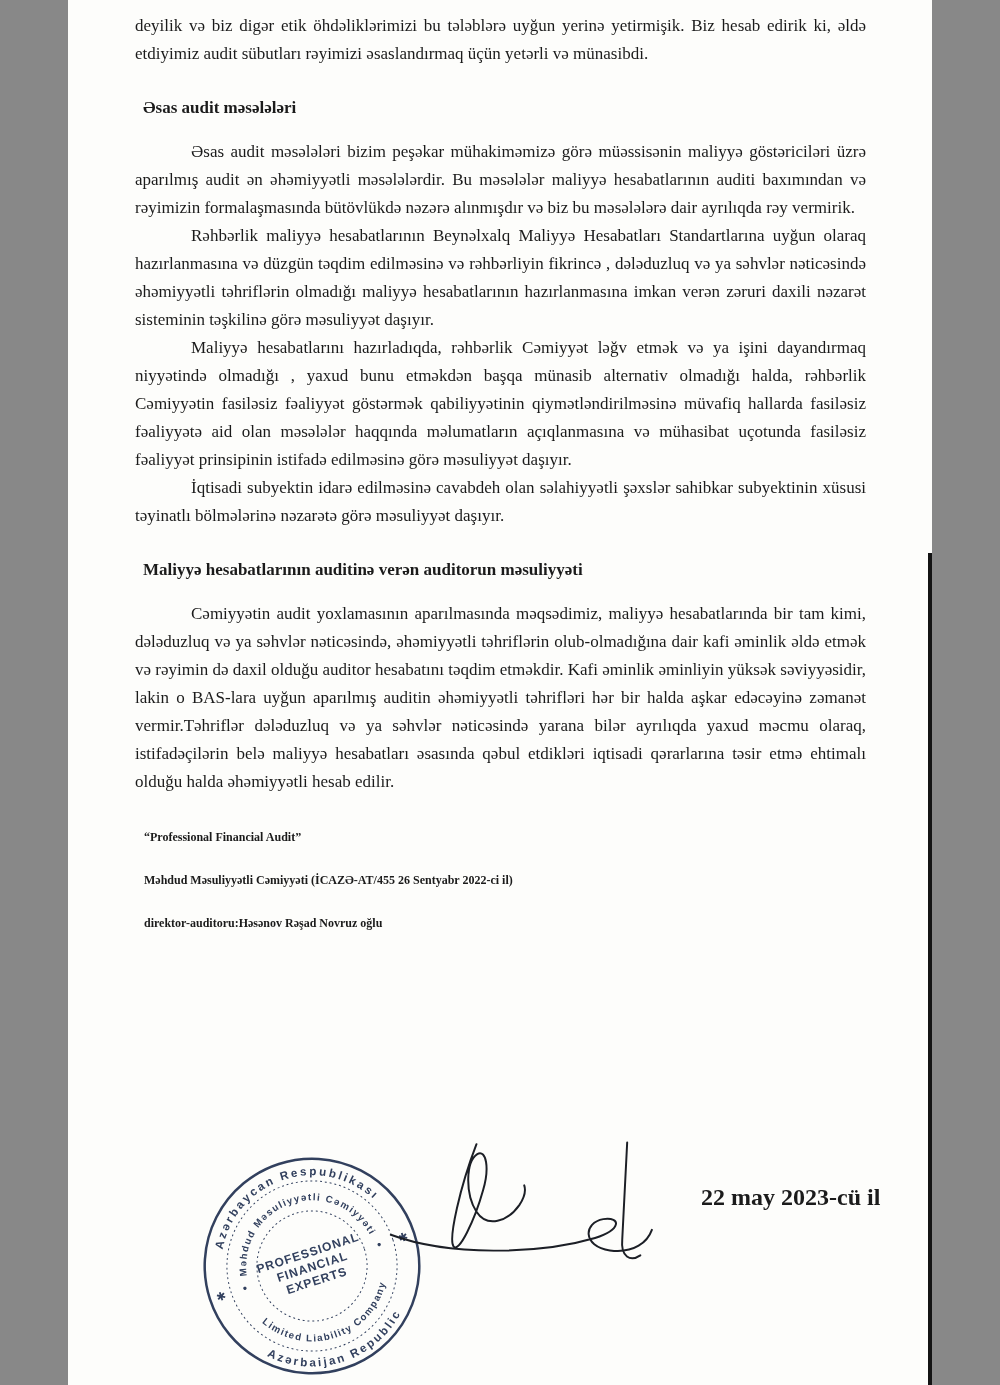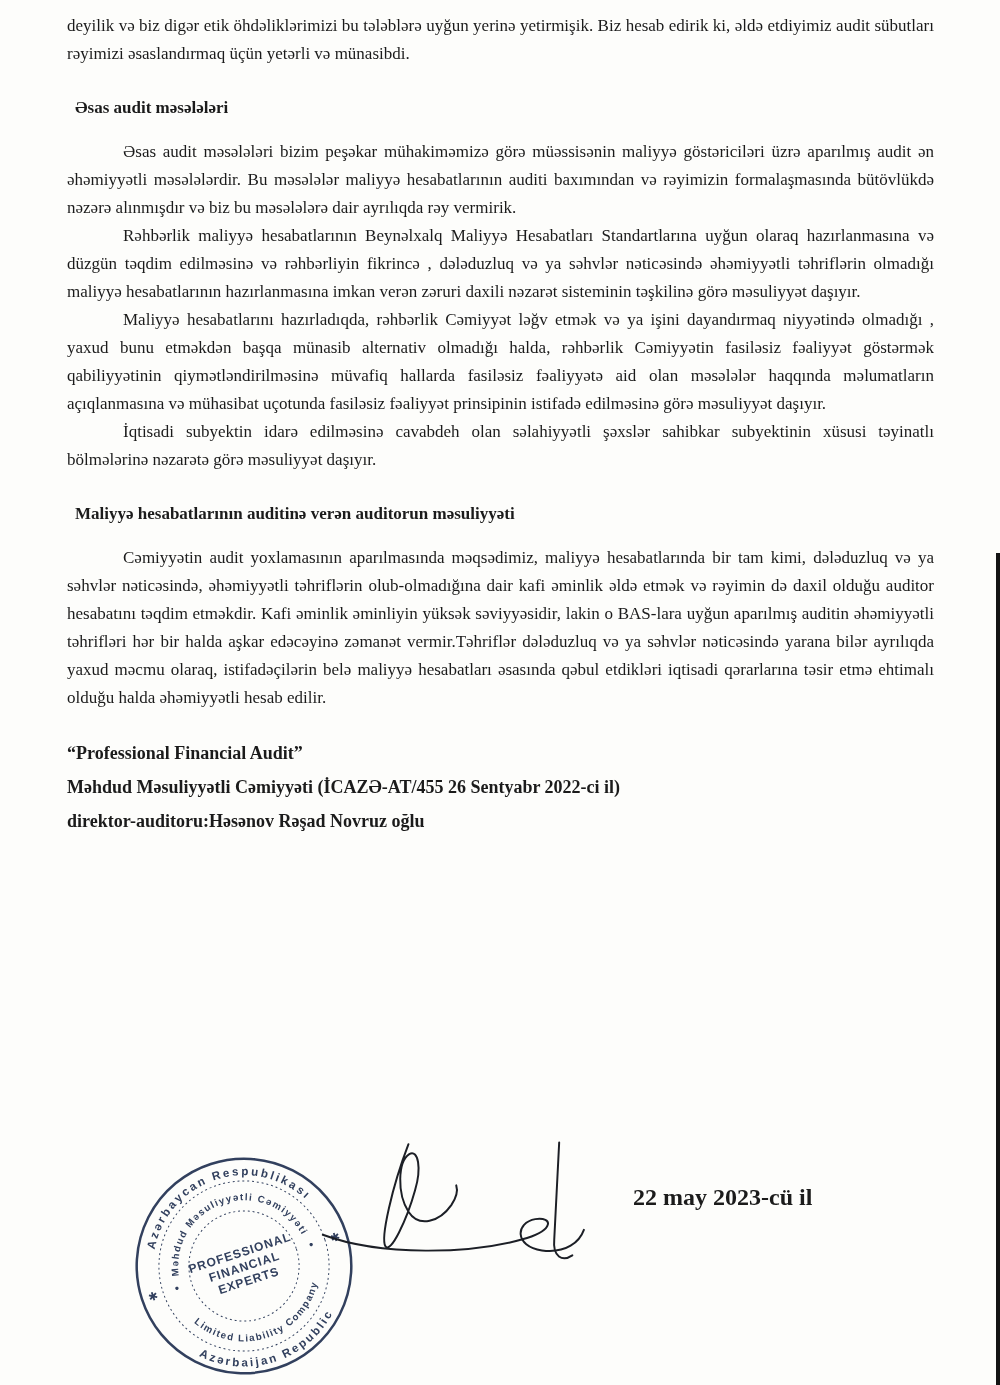--- a/index.html
+++ b/index.html
@@ -1,18 +1,18 @@
 <!DOCTYPE html>
 <html style="--stamp-color: #32405e;"><head>
 <meta charset="utf-8">
 <style>
   html, body { margin: 0; padding: 0; background: #888; }
   .page {
     position: relative;
-    width: 1000px;
+    width: 864px;
     height: 1385px;
     margin: 0 auto;
     background: #fdfdfb;
     color: #1b1b1b;
     font-family: "Liberation Serif", "DejaVu Serif", serif;
     font-size: 17px;
     line-height: 28px;
     overflow: hidden;
     box-sizing: border-box;
     padding: 12px 66px 16px 67px;
@@ -25,23 +25,23 @@
   .no-indent { text-indent: 0; }
   .heading {
     font-size: 17px;
     font-weight: bold;
     margin: 26px 0 16px 8px;
     text-align: justify;
   }
   .executor-label { margin: 34px 0 18px 0; }
   .company-block { margin-top: 24px; }
   .company-line {
-    margin: 0;
+    margin: 9px;
     font-weight: bold;
-    font-size: 18px;
+    font-size: 12px;
     line-height: 34px;
   }
   .stamp {
     position: absolute;
     left: 128px;
     top: 1150px;
     width: 232px;
     height: 232px;
     color: var(--stamp-color, #32405e);
     z-index: 2;

